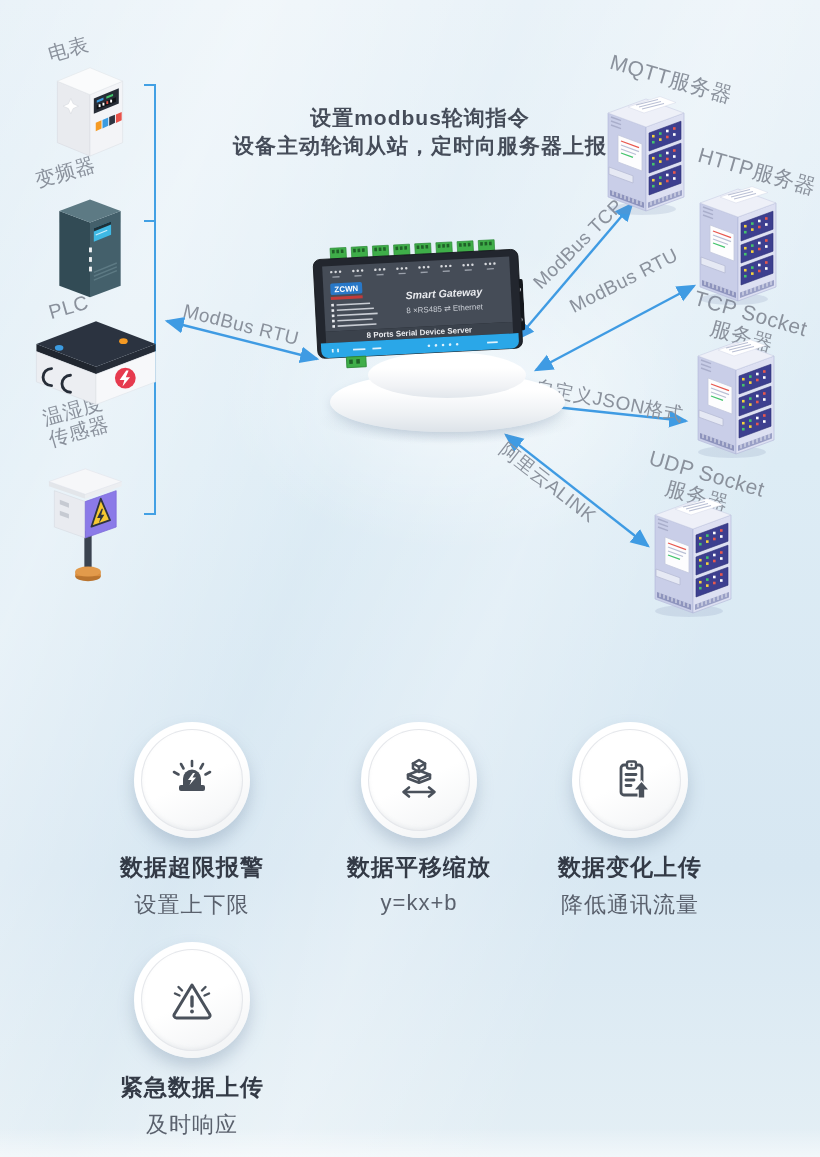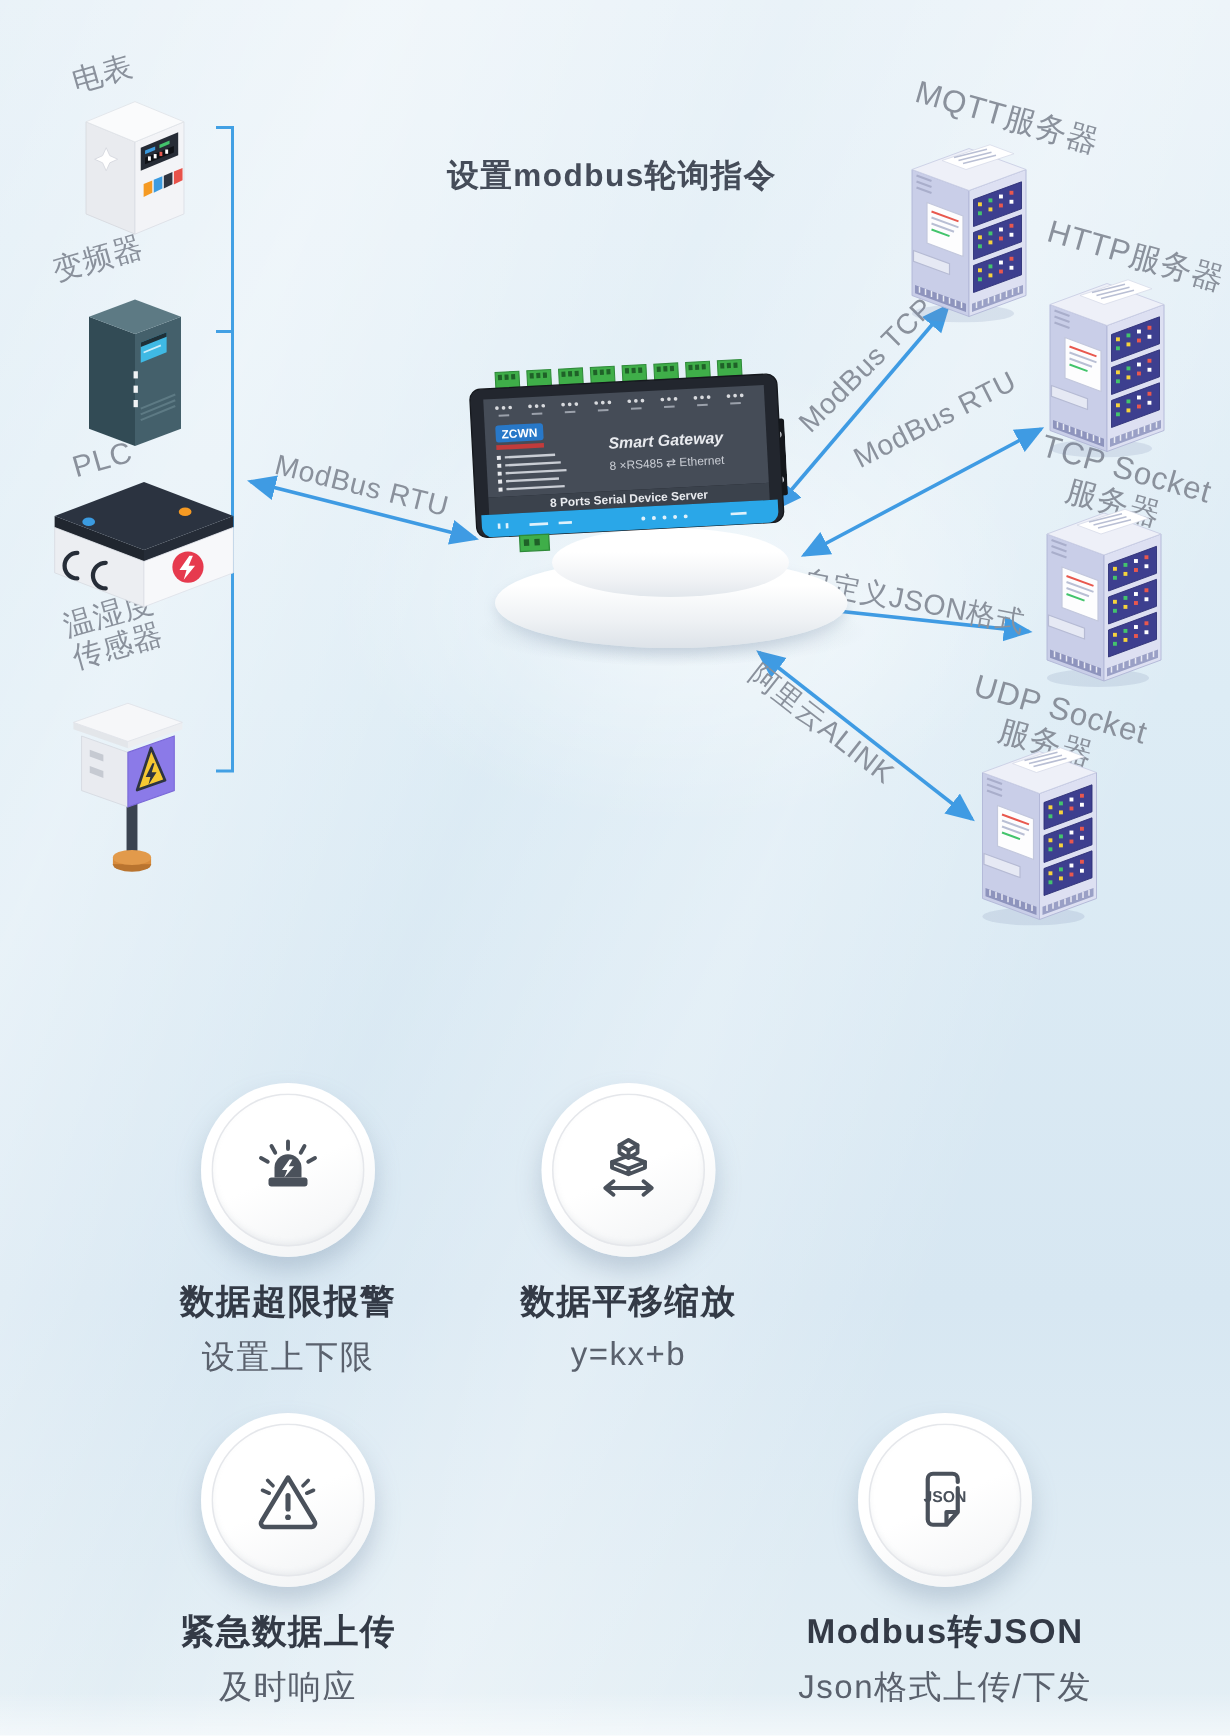--- a/index.html
+++ b/index.html
@@ -15,21 +15,21 @@
   .glow{position:absolute;left:220px;top:240px;width:470px;height:310px;pointer-events:none;
         background:radial-gradient(closest-side,rgba(255,255,255,.55),rgba(255,255,255,0));}
   .bottomband{position:absolute;left:0;top:1128px;width:820px;height:29px;
         background:linear-gradient(rgba(255,255,255,0),rgba(255,255,255,.5));}
 
   .abs{position:absolute;}
   .rlabel{position:absolute;white-space:nowrap;color:#8a919c;font-size:19px;font-weight:500;
           transform-origin:0 0;letter-spacing:.5px;}
   .devlabel{font-size:20px;}
   .srvlabel{font-size:21px;text-align:center;line-height:1.15;}
-  .topnote{position:absolute;left:158px;top:104px;width:500px;text-align:center;
+  .topnote{position:absolute;left:170px;top:104px;width:500px;text-align:center;
            color:#454c59;font-size:21px;font-weight:600;line-height:28px;letter-spacing:1px;}
   .caption{position:absolute;left:14px;top:592px;font-size:21px;font-weight:600;color:#3b414c;letter-spacing:.5px;}
 
   .overlay{position:absolute;left:0;top:0;pointer-events:none;}
 
   .disc{position:absolute;border-radius:50%;}
   .disc-shadow{left:318px;top:398px;width:260px;height:46px;
       background:radial-gradient(closest-side,rgba(120,140,165,.30),rgba(120,140,165,0));}
   .disc-lower{left:330px;top:372px;width:235px;height:60px;
       background:linear-gradient(180deg,#ffffff 30%,#eef1f4 70%,#dde3e9 100%);
@@ -131,20 +131,21 @@
     <path d="M144 85 H155 V514 H144 M144 221 H155 M144 362 H155" fill="none" stroke="#42a0e4" stroke-width="2"></path>
     <line x1="167" y1="321" x2="317" y2="359" stroke="#3f9be3" stroke-width="2.4" marker-start="url(#ah)" marker-end="url(#ah)"></line>
     <line x1="517" y1="339" x2="632" y2="204" stroke="#3f9be3" stroke-width="2.4" marker-start="url(#ah)" marker-end="url(#ah)"></line>
     <line x1="536" y1="370" x2="694" y2="286" stroke="#3f9be3" stroke-width="2.4" marker-start="url(#ah)" marker-end="url(#ah)"></line>
     <line x1="527" y1="404" x2="686" y2="421" stroke="#3f9be3" stroke-width="2.4" marker-start="url(#ah)" marker-end="url(#ah)"></line>
     <line x1="506" y1="435" x2="648" y2="546" stroke="#3f9be3" stroke-width="2.4" marker-start="url(#ah)" marker-end="url(#ah)"></line>
   </svg>
 
   <div class="topnote">
     <div>设置modbus轮询指令</div>
+    <div>设备主动轮询从站，定时向服务器上报</div>
   </div>
 
   <div class="rlabel devlabel" style="left:45px;top:42px;transform:rotate(-16deg)">电表</div>
   <div class="rlabel devlabel" style="left:32px;top:168px;transform:rotate(-16deg)">变频器</div>
   <div class="rlabel devlabel" style="left:46px;top:302px;transform:rotate(-16deg)">PLC</div>
   <div class="rlabel devlabel" style="left:40px;top:408px;transform:rotate(-16deg);line-height:22px">
     <div>温湿度</div>
     <div>传感器</div>
   </div>
 
@@ -392,20 +393,35 @@
         <path d="M22 11.5 v5 l6 3.5 6 -3.5 v-5 M28 15 v5"></path>
         <path d="M28 18.5 l11 4.2 -11 4.3 -11 -4.3 Z"></path>
         <path d="M17 22.7 v3.8 l11 4.3 11 -4.3 v-3.8 M28 27 v3.8"></path>
         <path d="M13 40 H43 M18 35.5 l-5.5 4.5 5.5 4.5 M38 35.5 l5.5 4.5 -5.5 4.5"></path>
       </svg>
     </div>
     <div class="ftitle">数据平移缩放</div>
     <div class="fsub">y=kx+b</div>
   </div>
 
+  <div class="fcell" style="left:510px;top:722px">
+    <div class="fcircle">
+      <svg class="ficon" width="56" height="56" viewBox="0 0 56 56">
+        <g fill="none" stroke="#4a515b" stroke-width="2.8" stroke-linecap="round" stroke-linejoin="round">
+          <rect x="19" y="13" width="21" height="30" rx="3"></rect>
+          <path d="M24 22.5 h10 M24 28 h8 M24 33.5 h5"></path>
+        </g>
+        <rect x="25" y="9.5" width="9" height="7" rx="2" fill="#ffffff" stroke="#4a515b" stroke-width="2.4"></rect>
+        <circle cx="29.5" cy="13" r="1.2" fill="#4a515b"></circle>
+        <path d="M39.5 30 l6.5 7.5 h-3.8 v8 h-5.4 v-8 h-3.8 Z" fill="#4a515b" stroke="#fdfdfd" stroke-width="2.6" paint-order="stroke"></path>
+      </svg>
+    </div>
+    <div class="ftitle">数据变化上传</div>
+    <div class="fsub">降低通讯流量</div>
+  </div>
 
   <div class="fcell" style="left:72px;top:942px">
     <div class="fcircle">
       <svg class="ficon" width="56" height="56" viewBox="0 0 56 56">
         <path d="M28 13 L45.5 42 a2.5 2.5 0 0 1 -2.1 4 H12.6 a2.5 2.5 0 0 1 -2.1 -4 Z" fill="none" stroke="#4a515b" stroke-width="3" stroke-linejoin="round"></path>
         <line x1="28" y1="25" x2="28" y2="34" stroke="#4a515b" stroke-width="3.4" stroke-linecap="round"></line>
         <circle cx="28" cy="39.5" r="1.9" fill="#4a515b"></circle>
         <g stroke="#4a515b" stroke-width="2.4" stroke-linecap="round">
           <line x1="14.5" y1="15" x2="18" y2="18.5"></line>
             <line x1="11" y1="21.5" x2="15.5" y2="23.5"></line>
@@ -415,25 +431,14 @@
       </svg>
     </div>
     <div class="ftitle">紧急数据上传</div>
     <div class="fsub">及时响应</div>
   </div>
 
   <div class="fcell" style="left:299px;top:942px">
     <div class="fsub"></div>
   </div>
 
-  <div class="fcell" style="left:510px;top:942px">
-    <div class="fcircle">
-      <svg class="ficon" width="56" height="56" viewBox="0 0 56 56">
-        <path d="M36.5 20 v16 l-7.5 8.5 H20 a3.5 3.5 0 0 1 -3.5 -3.5 v-27 A3.5 3.5 0 0 1 20 10.5 h13 a3.5 3.5 0 0 1 3.5 3.5 v2" fill="none" stroke="#4a515b" stroke-width="2.8" stroke-linecap="round" stroke-linejoin="round"></path>
-        <path d="M29 44.5 v-8.5 h7.5" fill="none" stroke="#4a515b" stroke-width="2.8" stroke-linejoin="round"></path>
-        <text x="28" y="29.5" font-size="10.5" font-weight="bold" fill="#4a515b" text-anchor="middle">JSON</text>
-      </svg>
-    </div>
-    <div class="ftitle">Modbus转JSON</div>
-    <div class="fsub">Json格式上传/下发</div>
-  </div>
 
 </div>
 
 </body></html>

